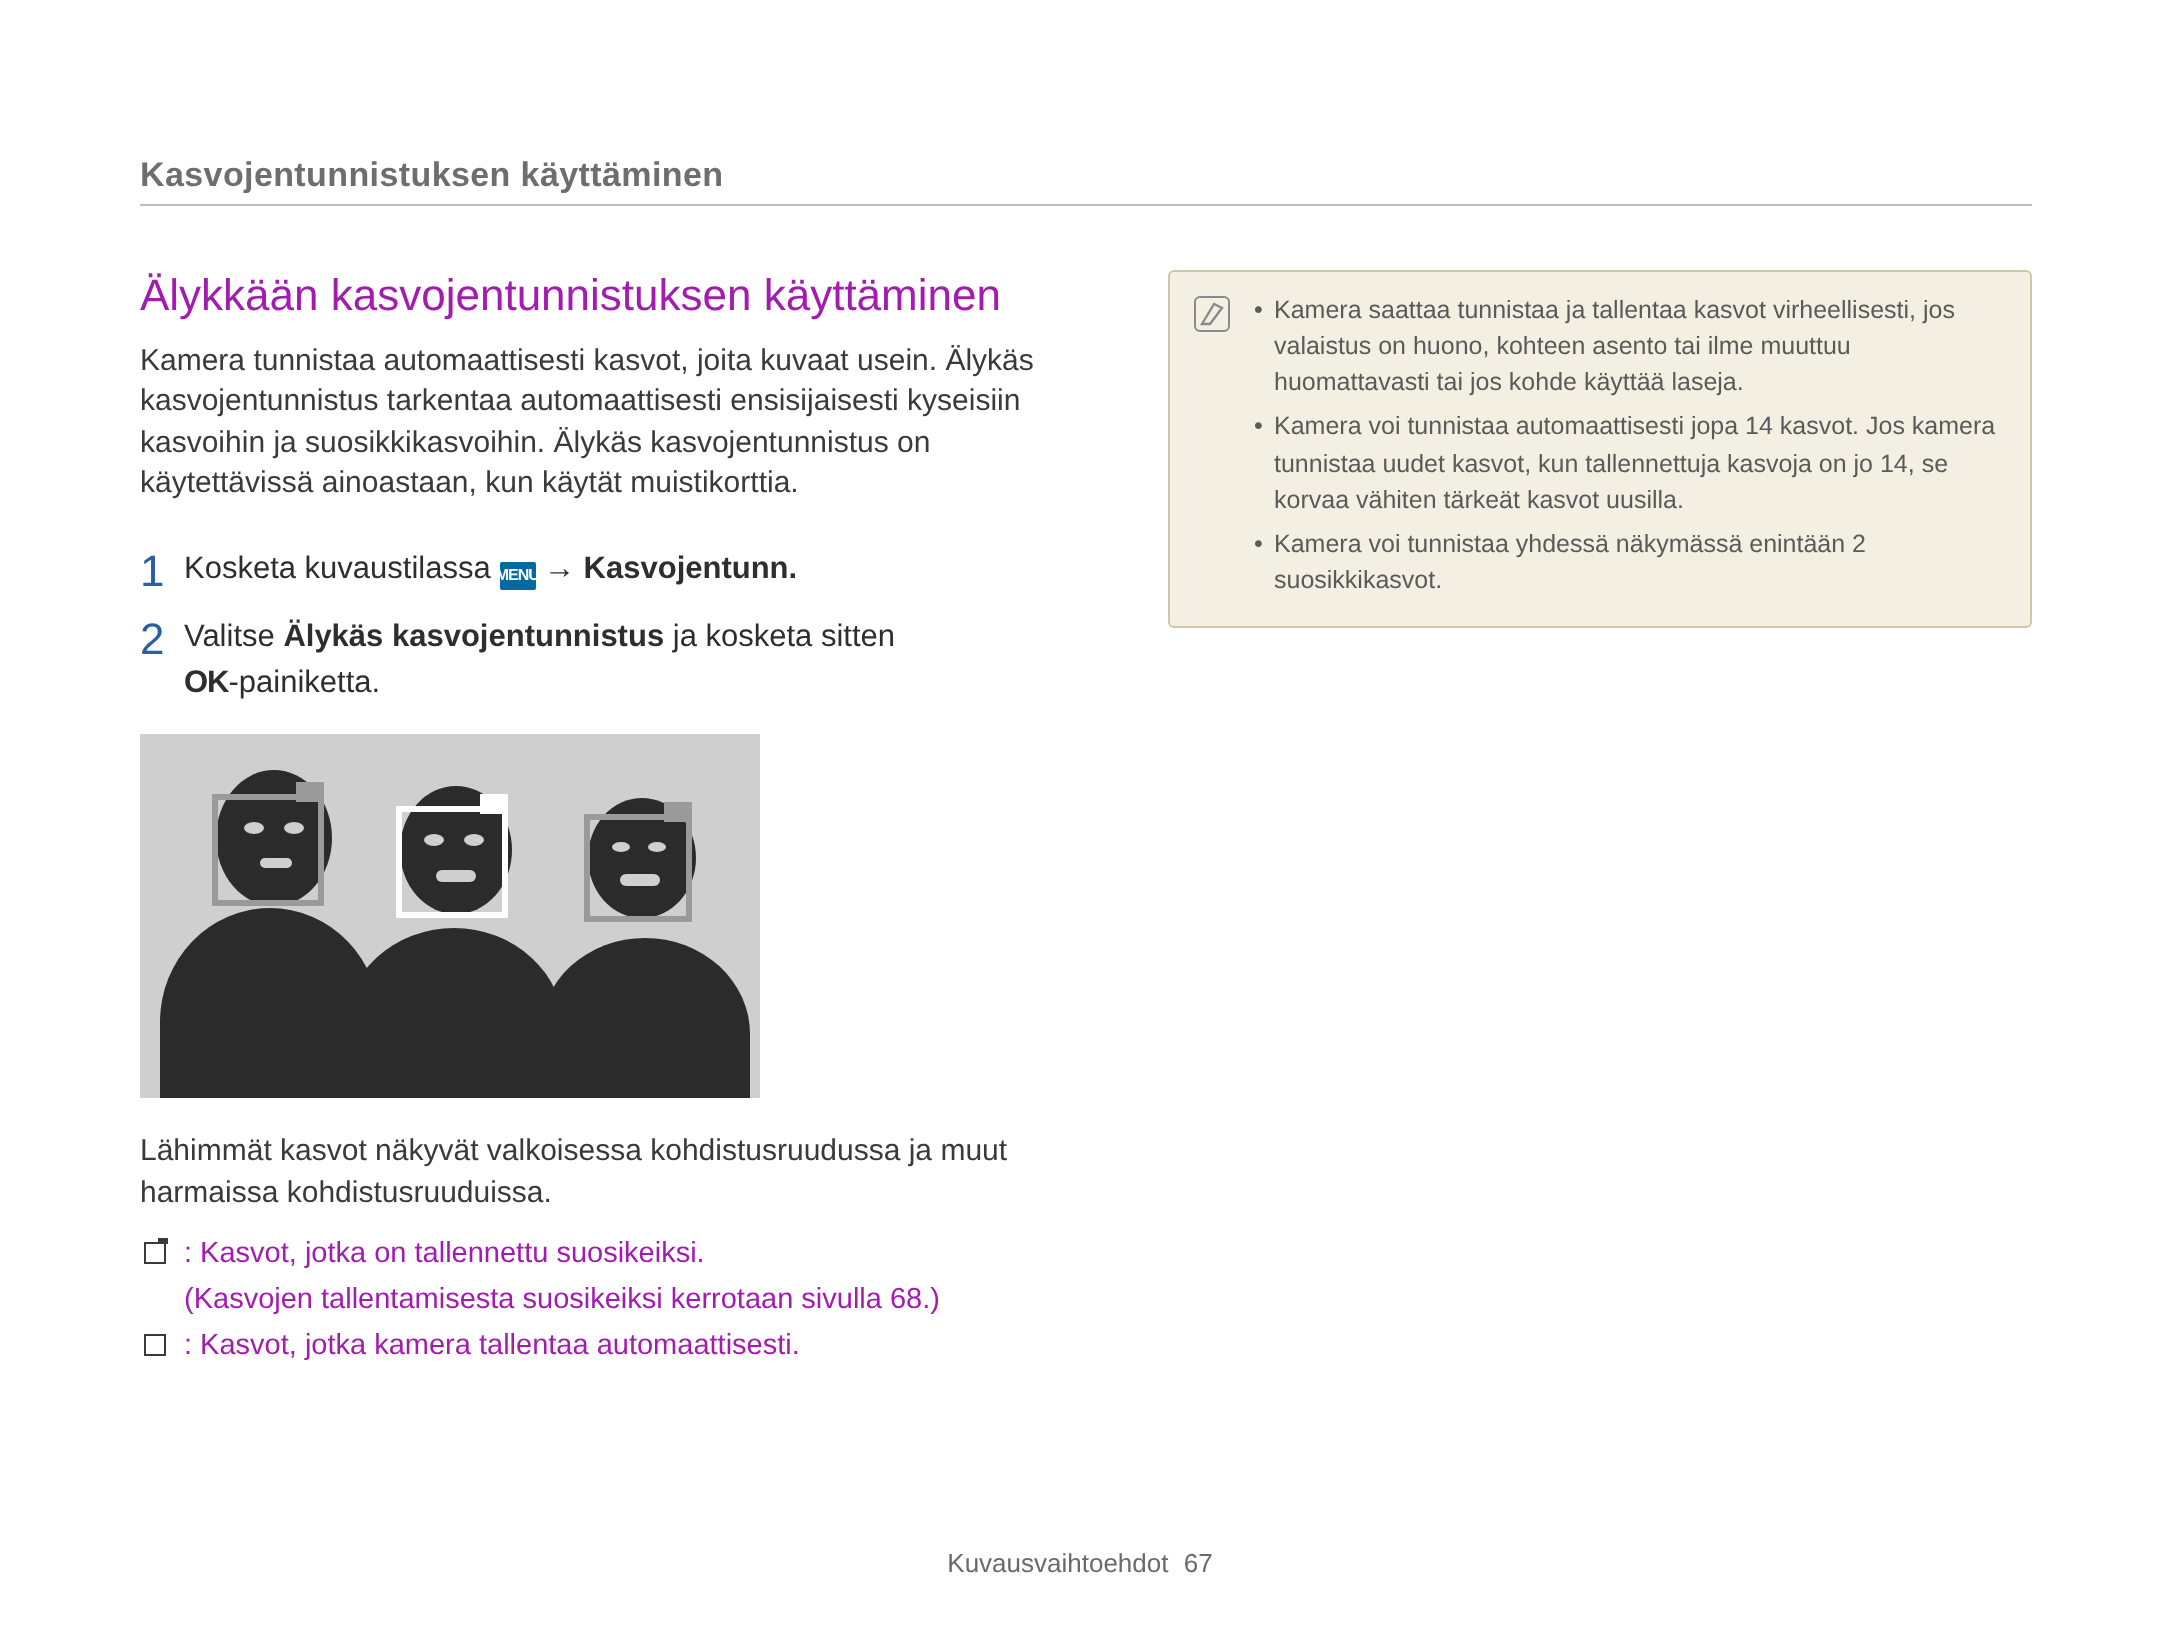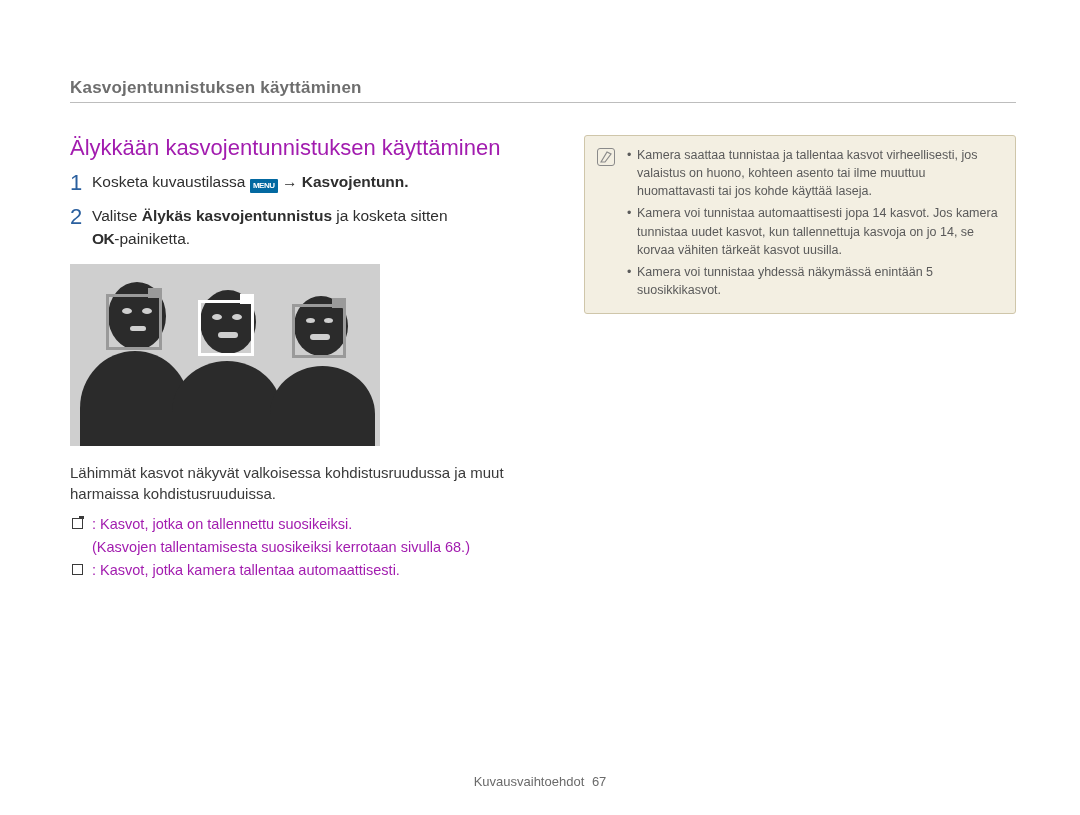--- a/index.html
+++ b/index.html
@@ -9,21 +9,21 @@
   .hr { border: none; border-top: 1px solid #bdbdbd; margin-bottom: 32px; }
   .cols { display: flex; gap: 34px; }
   .left { width: 480px; }
   .right { flex: 1; }
   .title { font-size: 22px; color: #a21caf; font-weight: 400; margin-bottom: 10px; }
   .intro { font-size: 15px; color: #3a3a3a; line-height: 1.35; margin-bottom: 22px; }
   .step { display: flex; align-items: flex-start; margin-bottom: 10px; }
   .step-num { font-size: 22px; color: #2a5f9e; font-weight: 300; width: 22px; flex-shrink: 0; line-height: 1.1; }
   .step-text { font-size: 15.5px; color: #2e2e2e; line-height: 1.45; }
   .step-text .bold { font-weight: 700; }
-  .menu-badge { display: inline-flex; align-items: center; justify-content: center; background: #0369a1; color: #fff; font-size: 8px; font-weight: 700; width: 28px; height: 14px; border-radius: 1px; vertical-align: -1px; letter-spacing: -0.5px; }
+  .menu-badge { display: inline-flex; align-items: center; justify-content: center; background: #0369a1; color: #fff; font-size: 8px; font-weight: 700; width: 18px; height: 14px; border-radius: 1px; vertical-align: -1px; letter-spacing: -0.5px; }
   .arrow { font-family: Arial, sans-serif; }
   .ok-label { font-weight: 700; letter-spacing: -0.5px; }
   .illus { width: 310px; height: 182px; background: #cfcfcf; margin: 14px 0 16px; position: relative; overflow: hidden; }
   .head { background: #2b2b2b; border-radius: 50%; position: absolute; }
   .body { background: #2b2b2b; position: absolute; bottom: 0; border-top-left-radius: 50% 60%; border-top-right-radius: 50% 60%; }
   .facebox { position: absolute; border: 3px solid #cfcfcf; }
   .facebox.white { border-color: #fff; }
   .facebox.gray { border-color: #9a9a9a; }
   .facebox .tab { position: absolute; top: -9px; right: -3px; width: 14px; height: 10px; background: inherit; border: 3px solid; border-color: inherit; background: #cfcfcf; }
   .facebox.white .tab { border-color: #fff; background: #fff; }
@@ -47,20 +47,21 @@
 </head>
 <body>
 
 <div class="page">
   <div class="section-header">Kasvojentunnistuksen käyttäminen</div>
   <hr class="hr">
 
   <div class="cols">
     <div class="left">
       <h2 class="title">Älykkään kasvojentunnistuksen käyttäminen</h2>
+      <p class="intro">Kamera tunnistaa automaattisesti kasvot, joita kuvaat usein. Älykäs kasvojentunnistus tarkentaa automaattisesti ensisijaisesti kyseisiin kasvoihin ja suosikkikasvoihin. Älykäs kasvojentunnistus on käytettävissä ainoastaan, kun käytät muistikorttia.</p>
 
       <div class="step">
         <div class="step-num">1</div>
         <div class="step-text">
           <span>Kosketa kuvaustilassa </span><span class="menu-badge">MENU</span><span class="arrow"> → </span><span class="bold">Kasvojentunn.</span>
         </div>
       </div>
 
       <div class="step">
         <div class="step-num">2</div>
@@ -125,21 +126,21 @@
     <div class="right">
       <div class="notebox">
         <div class="note-icon">
           <svg viewBox="0 0 12 12">
               <path d="M1 11 L7 1 L11 3 L5 11 Z" fill="none" stroke="#8a8a8a" stroke-width="1.2"></path>
             </svg>
         </div>
         <ul class="note-list">
           <li>Kamera saattaa tunnistaa ja tallentaa kasvot virheellisesti, jos valaistus on huono, kohteen asento tai ilme muuttuu huomattavasti tai jos kohde käyttää laseja.</li>
           <li>Kamera voi tunnistaa automaattisesti jopa 14 kasvot. Jos kamera tunnistaa uudet kasvot, kun tallennettuja kasvoja on jo 14, se korvaa vähiten tärkeät kasvot uusilla.</li>
-          <li>Kamera voi tunnistaa yhdessä näkymässä enintään 5 suosikkikasvot.</li>
+          <li>Kamera voi tunnistaa yhdessä näkymässä enintään 2 suosikkikasvot.</li>
         </ul>
       </div>
     </div>
   </div>
 
   <div class="footer">
     <span>Kuvausvaihtoehdot</span>
     <span class="pg">67</span>
   </div>
 </div>

